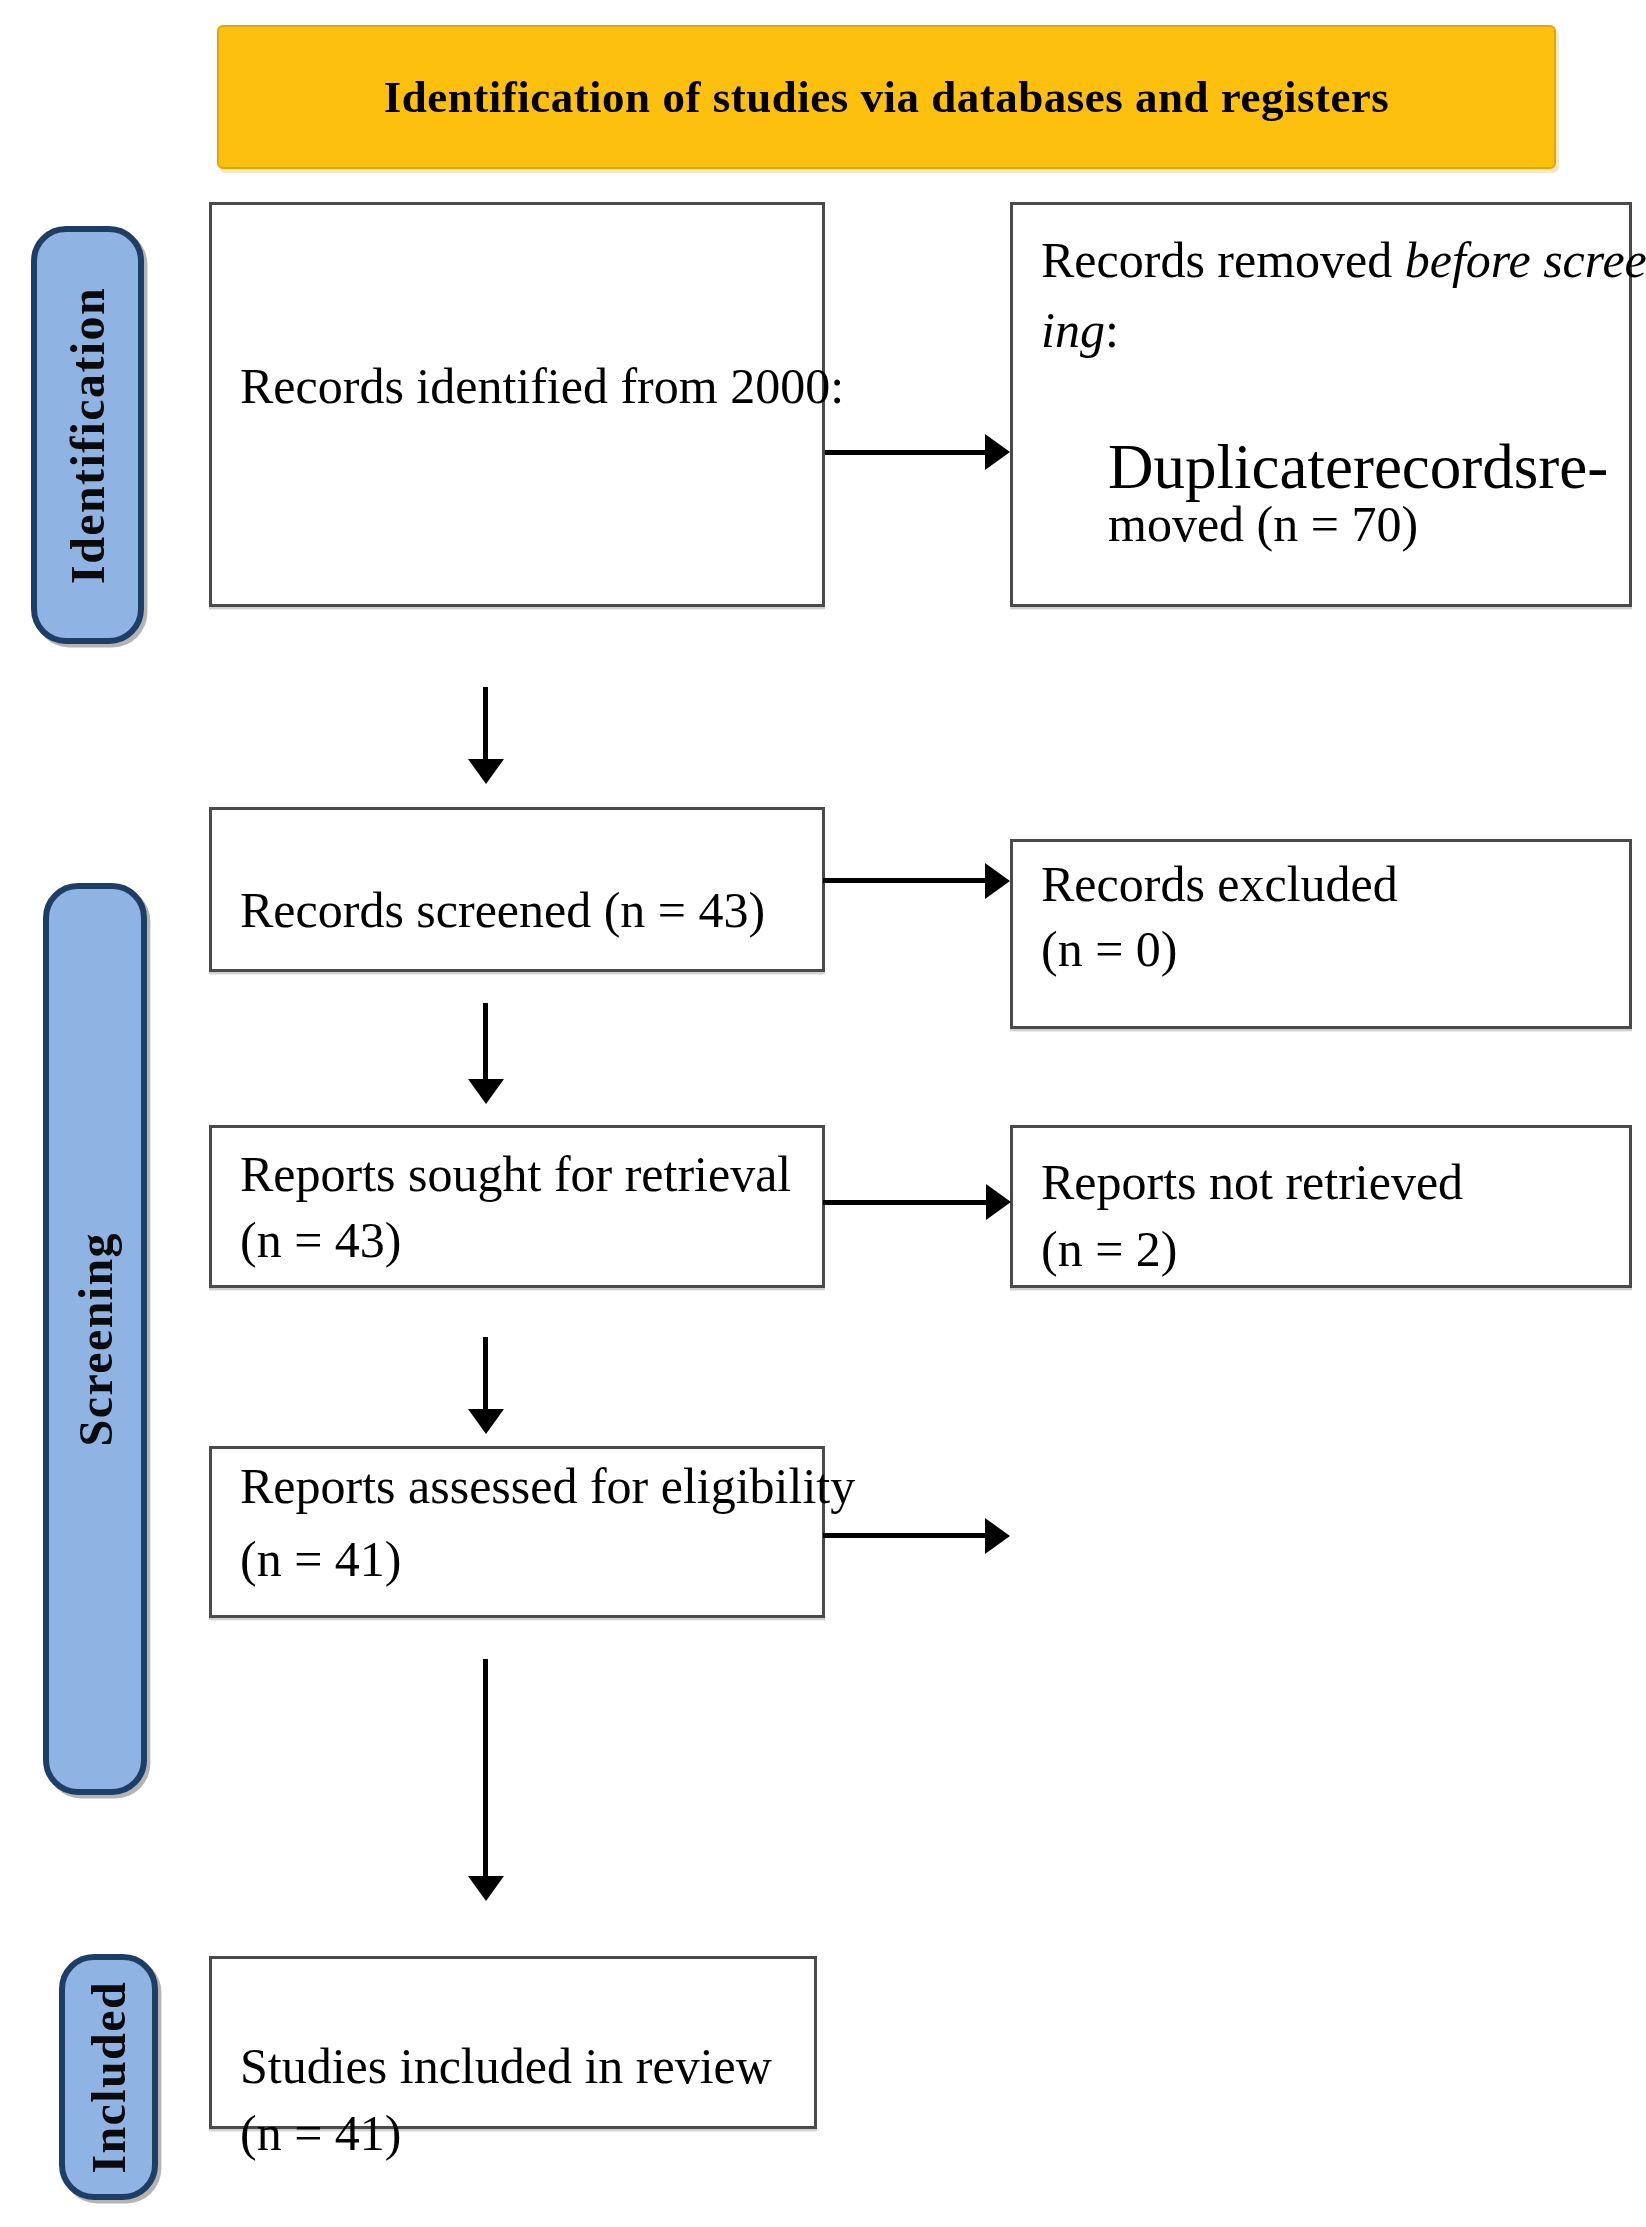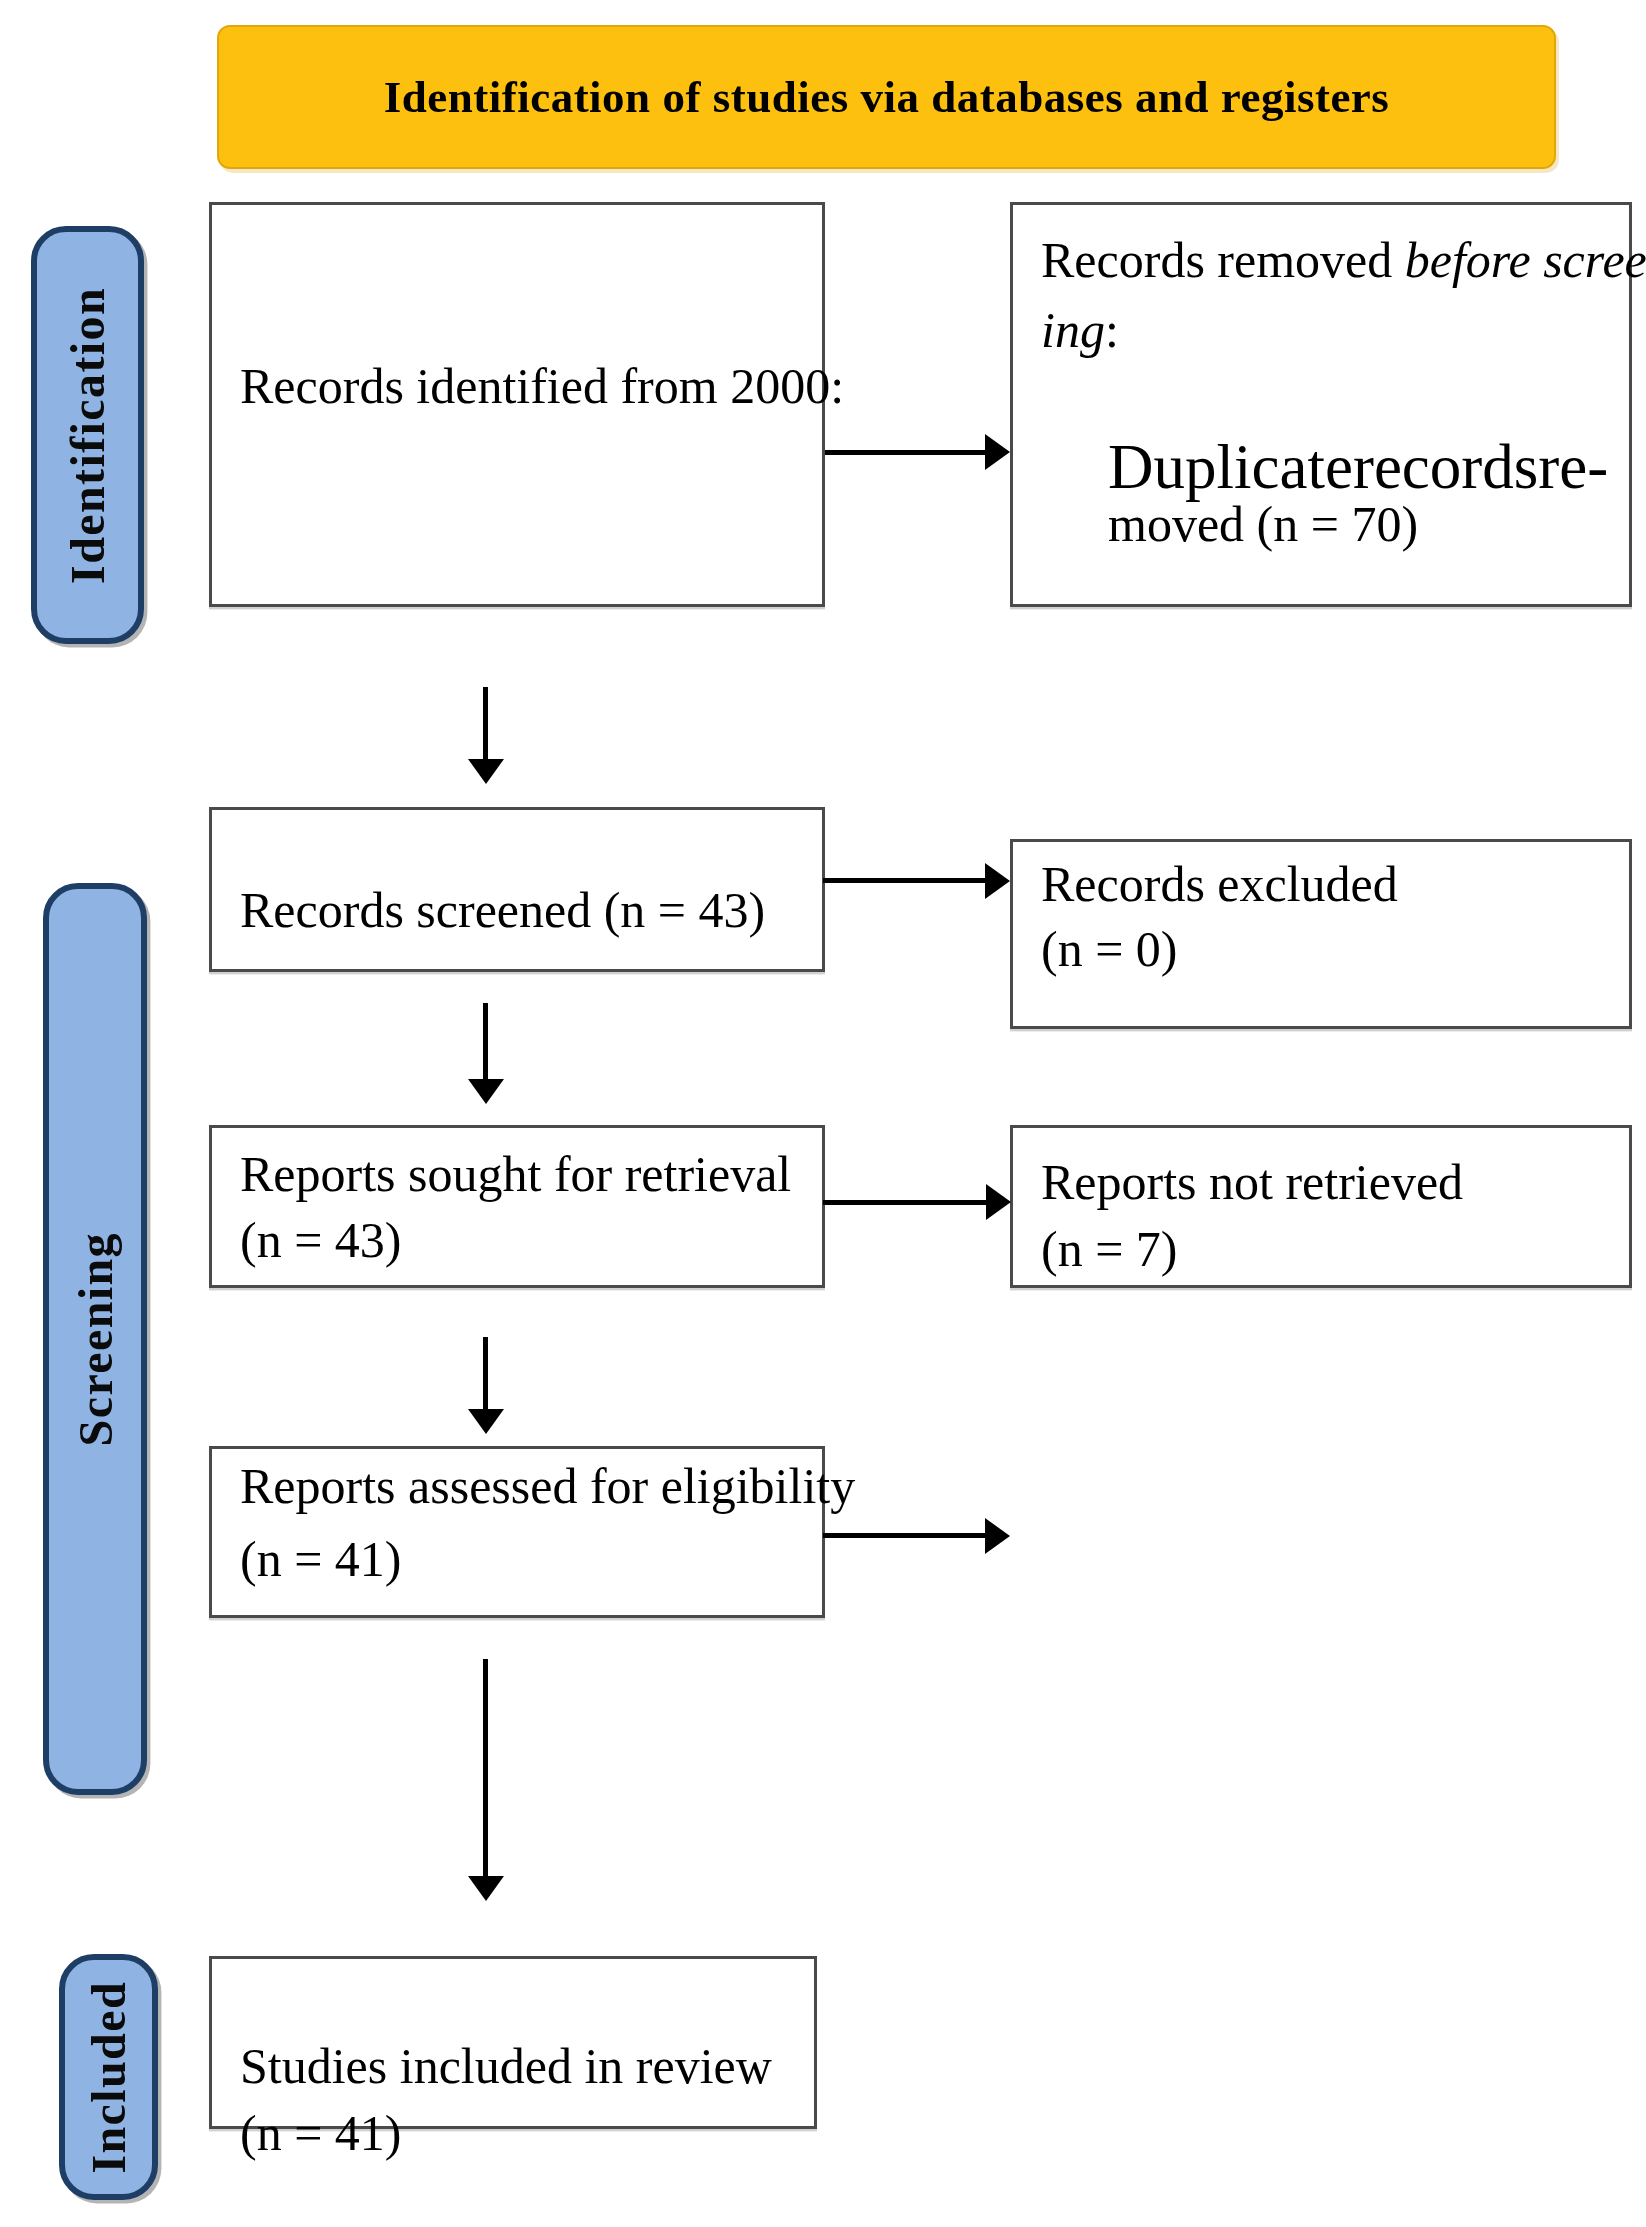--- a/index.html
+++ b/index.html
@@ -13,21 +13,21 @@
     color: var(--text, #000);
     overflow: hidden;
   }
 
   
   .banner {
     position: absolute;
     left: 217px; top: 25px; width: 1339px; height: 144px;
     background: var(--banner-fill, #FEC00F);
     border: 2.4px solid var(--banner-border, #E0A60A);
-    border-radius: 13px;
+    border-radius: 6px;
     box-sizing: border-box;
     display: flex; align-items: center; justify-content: center;
     box-shadow: 2.9px 3.9px 0 rgba(214, 158, 16, 0.25);
   }
   .banner .banner-text {
     font-size: 45px; font-weight: bold; letter-spacing: 0.5px;
     text-align: center;
   }
 
   
@@ -141,21 +141,21 @@
     <div class="tline" style="left:28px; top:10.6px;">Records excluded</div>
     <div class="tline" style="left:28px; top:76px;">(n = 0)</div>
   </div>
 
   <div class="box" id="box-sought">
     <div class="tline" style="left:28px; top:14.5px;">Reports sought for retrieval</div>
     <div class="tline" style="left:28px; top:81px;">(n = 43)</div>
   </div>
   <div class="box" id="box-not-retrieved">
     <div class="tline" style="left:28px; top:23px;">Reports not retrieved</div>
-    <div class="tline" style="left:28px; top:90px;">(n = 7)</div>
+    <div class="tline" style="left:28px; top:90px;">(n = 2)</div>
   </div>
 
   <div class="box" id="box-assessed">
     <div class="tline" style="left:28px; top:6px;">Reports assessed for eligibility</div>
     <div class="tline" style="left:28px; top:79px;">(n = 41)</div>
   </div>
 
   <div class="box" id="box-included-review">
     <div class="tline" style="left:28px; top:76px;">Studies included in review</div>
     <div class="tline" style="left:28px; top:143px;">(n = 41)</div>

